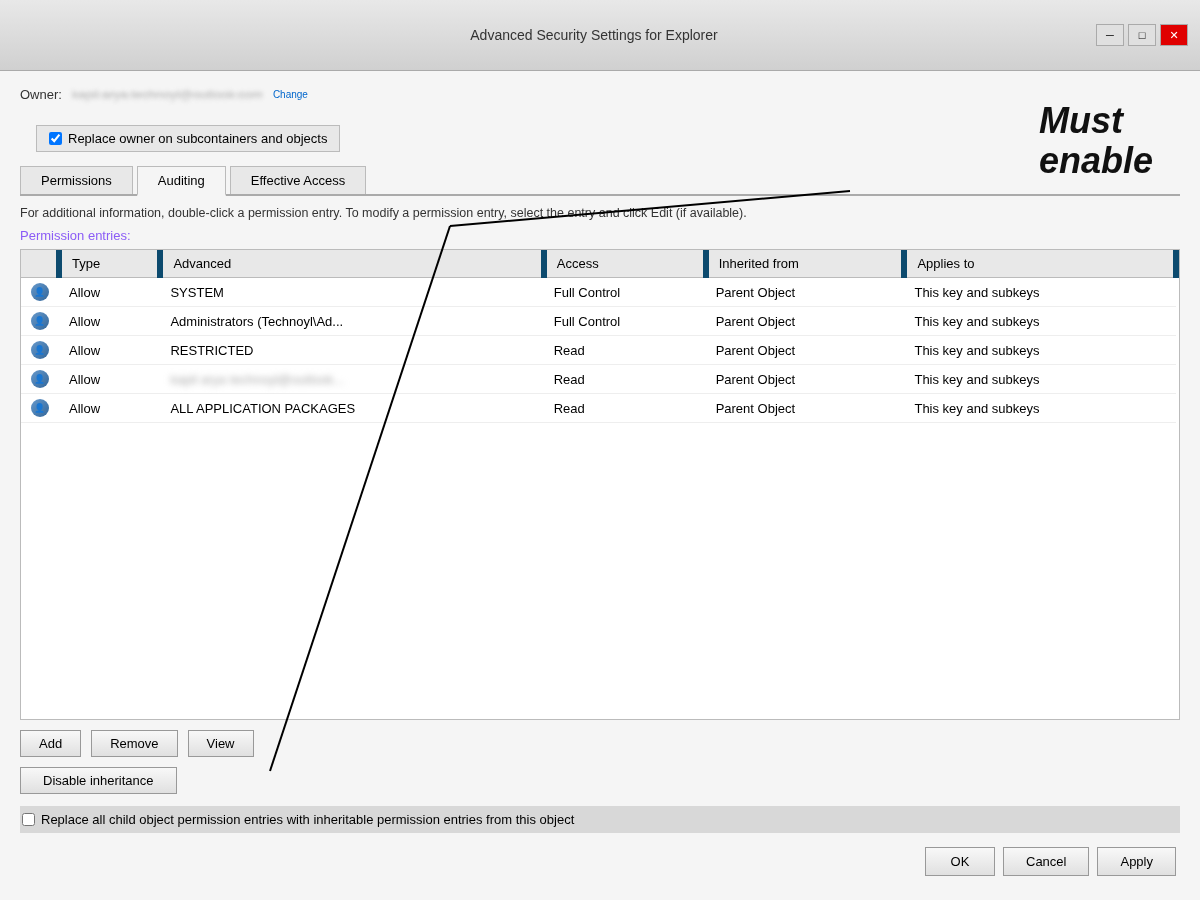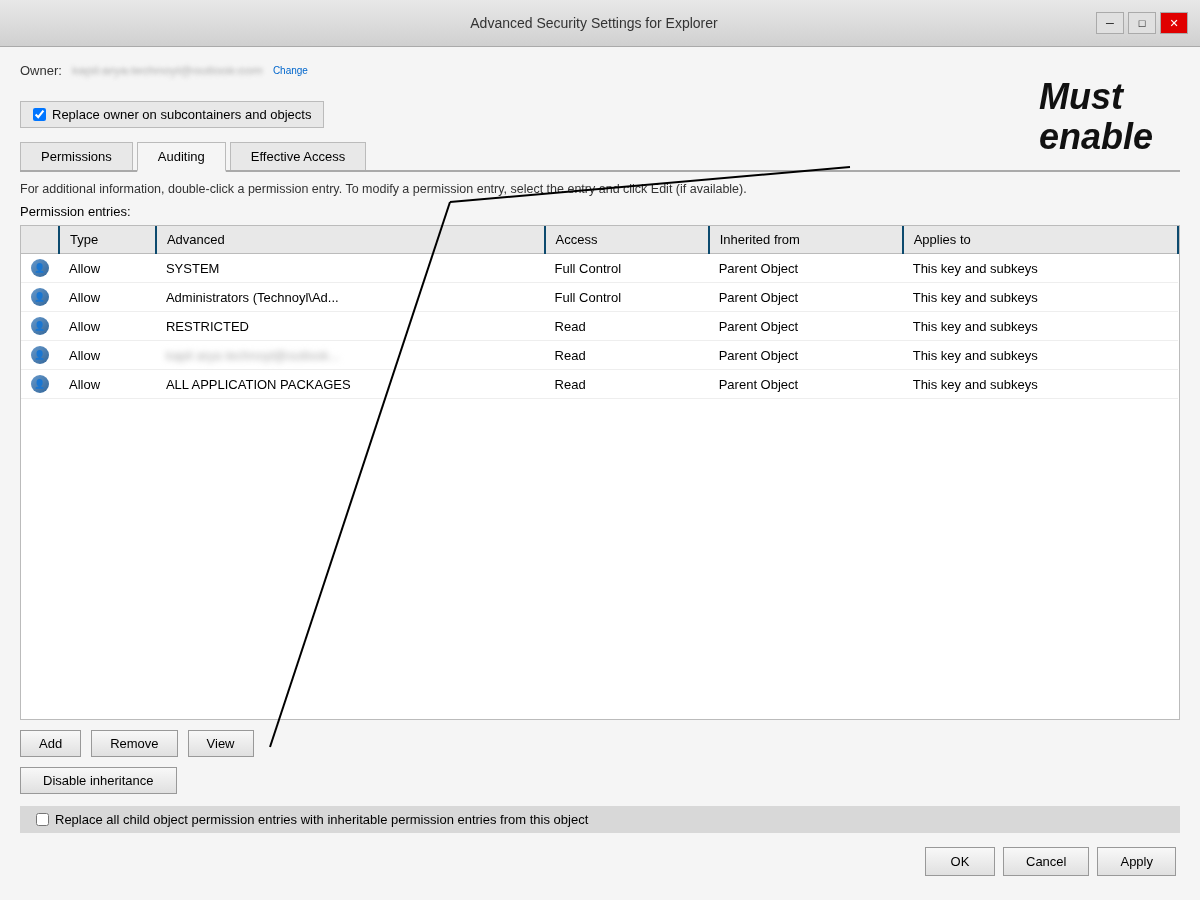--- a/index.html
+++ b/index.html
@@ -14,21 +14,21 @@
     .window {
       width: 1200px;
       height: 900px;
       background: #f0f0f0;
       display: flex;
       flex-direction: column;
     }
     .title-bar {
       background: linear-gradient(to bottom, #e8e8e8, #d0d0d0);
       border-bottom: 1px solid #aaa;
-      padding: 12px 12px;
+      padding: 24px 12px;
       display: flex;
       align-items: center;
       justify-content: flex-start;
       min-height: 40px;
     }
     .title-text {
       flex: 1;
       text-align: center;
       font-size: 14px;
       color: #333;
@@ -80,20 +80,21 @@
       color: #0066cc;
       cursor: pointer;
       font-size: 10px;
       text-align: center;
     }
     .checkbox-row {
       display: flex;
       align-items: center;
       gap: 6px;
       margin-bottom: 14px;
+      margin-left: 16px;
     }
     .checkbox-container {
       background: #e8e8e8;
       border: 1px solid #bbb;
       padding: 5px 12px;
       display: flex;
       align-items: center;
       gap: 6px;
     }
     .tabs-row {
@@ -116,21 +117,21 @@
       margin-bottom: -2px;
       z-index: 1;
     }
     .info-text {
       font-size: 12.5px;
       color: #333;
       margin-bottom: 8px;
     }
     .section-label {
       font-size: 13px;
-      color: #000000;
+      color: #8b5cf6;
       margin-bottom: 6px;
     }
     .table-container {
       border: 1px solid #bbb;
       background: white;
       flex: 1;
       overflow-y: auto;
       margin-bottom: 10px;
     }
     table {
@@ -139,21 +140,21 @@
     }
     thead tr {
       background: #e8e8e8;
       border-bottom: 1px solid #bbb;
     }
     th {
       text-align: left;
       padding: 6px 10px;
       font-weight: normal;
       font-size: 13px;
-      border-right: 2px solid #0c4a6e;
+      border-right: 6px solid #0c4a6e;
     }
     tbody tr {
       border-bottom: 1px solid #eee;
     }
     td {
       padding: 5px 10px;
       font-size: 13px;
       vertical-align: middle;
     }
     .icon-cell {
@@ -194,21 +195,21 @@
       border: 1px solid #999;
       background: linear-gradient(to bottom, #f8f8f8, #e0e0e0);
       cursor: pointer;
       font-size: 13px;
     }
     .bottom-checkbox-row {
       display: flex;
       align-items: center;
       gap: 6px;
       background: #d8d8d8;
-      padding: 6px 16px;
+      padding: 6px 2px;
       margin-bottom: 14px;
     }
     .dialog-buttons {
       display: flex;
       justify-content: flex-end;
       gap: 8px;
       padding: 0 4px 8px;
     }
     .dialog-btn {
       padding: 6px 22px;

